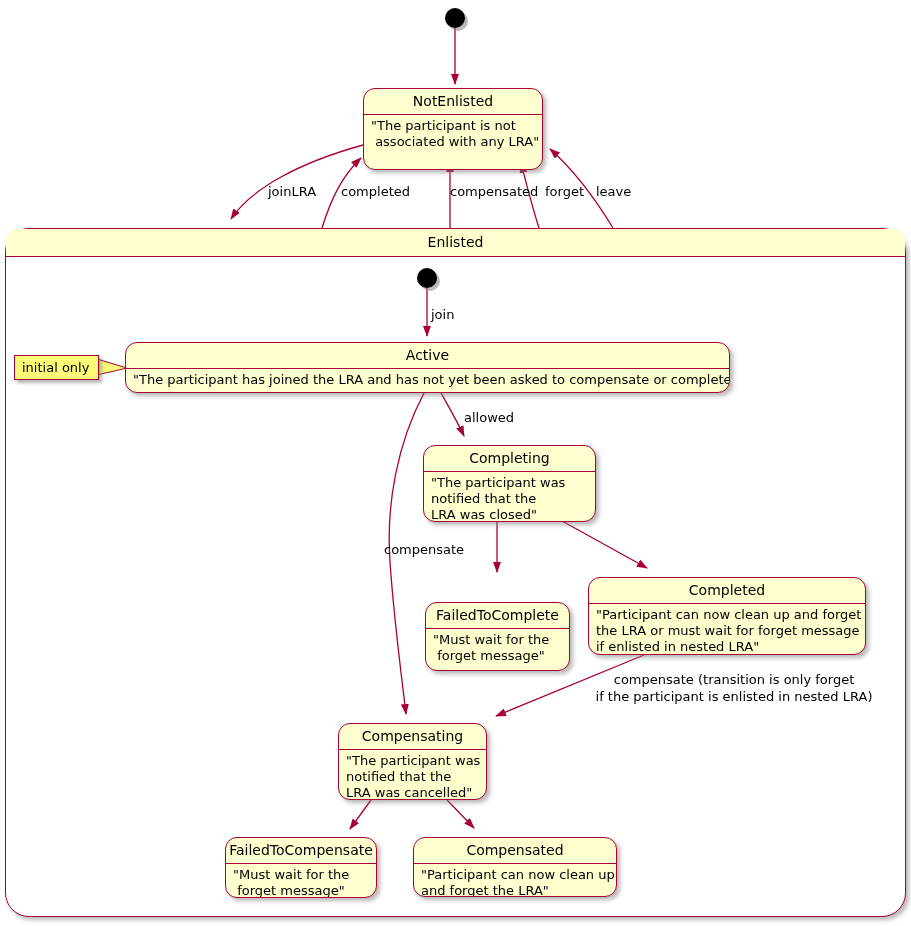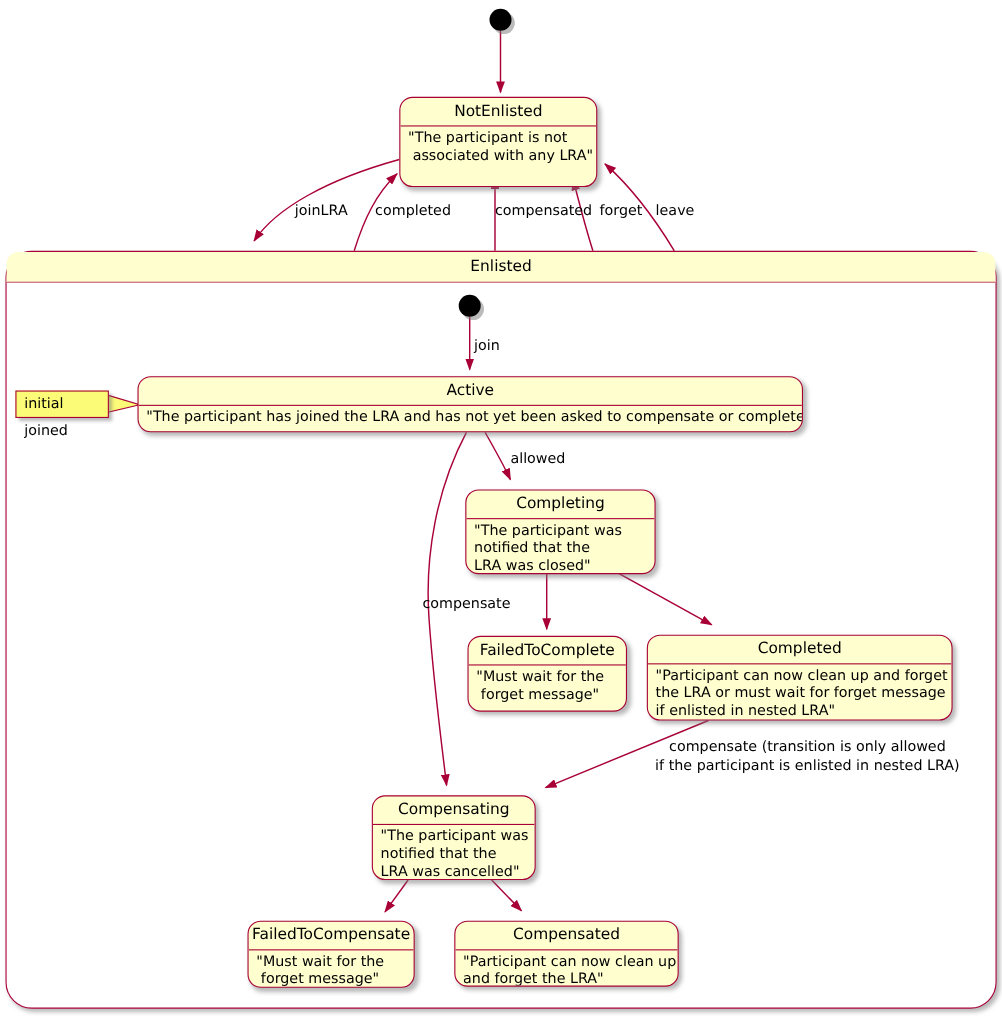--- a/index.html
+++ b/index.html
@@ -88,21 +88,21 @@
     <div class="state-body">"The participant has joined the LRA and has not yet been asked to compensate or complete"</div>
   </div>
 
   <div class="state" style="left:423px;top:445px;width:173px;height:77px">
     <div class="state-title">Completing</div>
     <div class="state-body">"The participant was
 notified that the
 LRA was closed"</div>
   </div>
 
-  <div class="state" style="left:425px;top:578px;width:145px;height:69px">
+  <div class="state" style="left:425px;top:602px;width:145px;height:69px">
     <div class="state-title">FailedToComplete</div>
     <div class="state-body">"Must wait for the
  forget message"</div>
   </div>
 
   <div class="state" style="left:588px;top:577px;width:278px;height:78px">
     <div class="state-title">Completed</div>
     <div class="state-body">"Participant can now clean up and forget
 the LRA or must wait for forget message
 if enlisted in nested LRA"</div>
@@ -120,26 +120,26 @@
     <div class="state-body">"Must wait for the
  forget message"</div>
   </div>
 
   <div class="state" style="left:413px;top:837px;width:204px;height:60px">
     <div class="state-title">Compensated</div>
     <div class="state-body">"Participant can now clean up
 and forget the LRA"</div>
   </div>
 
-  <div class="note" style="left:14px;top:355px;width:85px">initial joined</div>
+  <div class="note" style="left:14px;top:355px;width:85px">initial only</div>
 
   <div class="edge-label" style="left:268px;top:184px">joinLRA</div>
   <div class="edge-label" style="left:341px;top:184px">completed</div>
   <div class="edge-label" style="left:450px;top:184px">compensated</div>
   <div class="edge-label" style="left:545px;top:184px">forget</div>
   <div class="edge-label" style="left:596px;top:184px">leave</div>
   <div class="edge-label" style="left:431px;top:307px">join</div>
   <div class="edge-label" style="left:464px;top:410px">allowed</div>
   <div class="edge-label" style="left:384px;top:542px">compensate</div>
-  <div class="edge-label" style="left:588px;top:671px;width:292px;text-align:center;line-height:17px">compensate (transition is only allowed
+  <div class="edge-label" style="left:588px;top:671px;width:292px;text-align:center;line-height:17px">compensate (transition is only forget
 if the participant is enlisted in nested LRA)</div>
 
 </div>
 
 </body></html>

